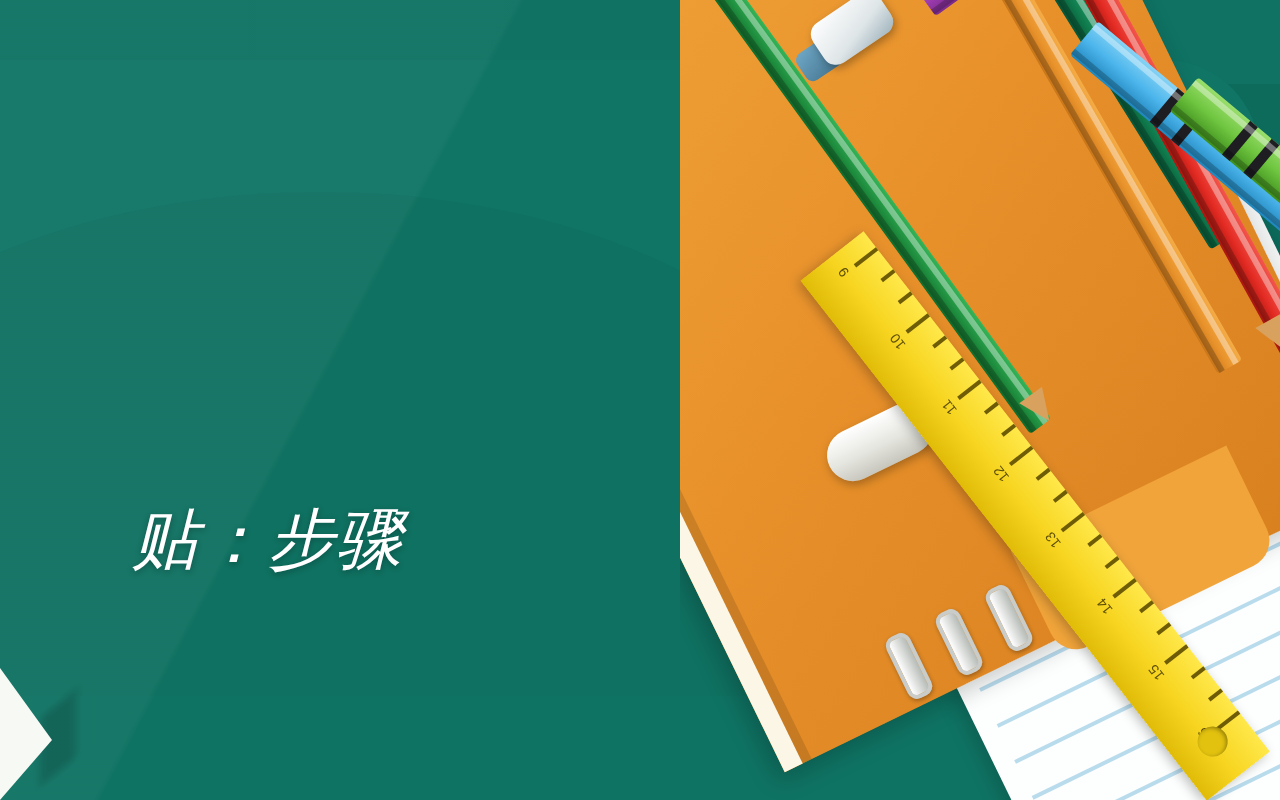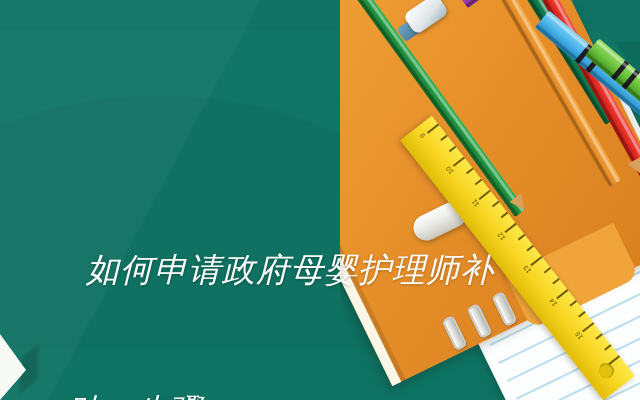--- a/index.html
+++ b/index.html
@@ -413,17 +413,16 @@
       <div class="num" style="left:218px">14</div>
       <div class="num" style="left:260px">15</div>
       <div class="num" style="left:300px">16</div>
 
       <div class="ruler-hole"></div>
     </div>
 
   </div>
 
   <div class="headline">
-    <span class="ln1">如何申请政府母婴护理师补</span>
     <span class="ln2">贴：步骤</span>
   </div>
 
 </div>
 
 </body></html>

